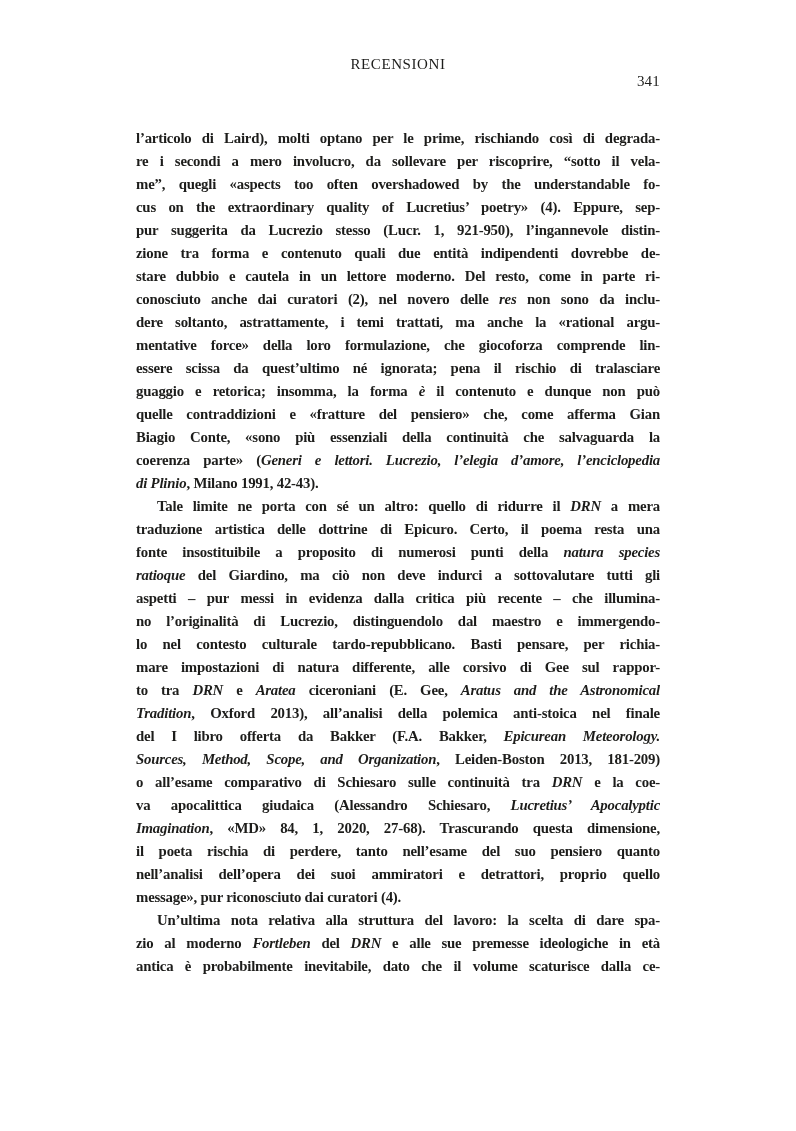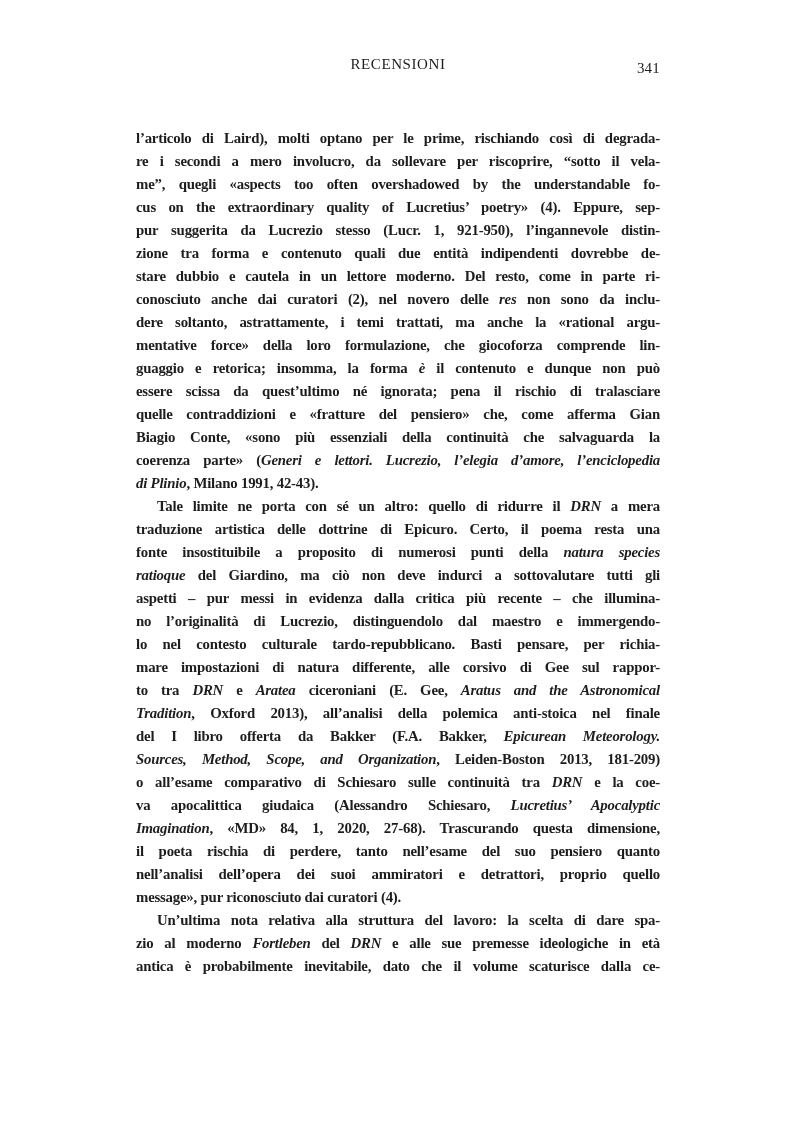--- a/index.html
+++ b/index.html
@@ -26,21 +26,21 @@
   }
   .running-head {
     display: block;
     text-align: center;
     letter-spacing: 0.6px;
     line-height: 20px;
   }
   .page-number {
     position: absolute;
     right: 0;
-    top: 4px;
+    top: 17px;
     line-height: 20px;
     letter-spacing: 0.2px;
   }
   .text-block {
     position: absolute;
     left: 136px;
     top: 127px;
     width: 524px;
     font-size: 14.8px;
     letter-spacing: -0.2px;
@@ -77,22 +77,22 @@
       <div class="line"><span>l’articolo di Laird), molti optano per le prime, rischiando così di degrada-</span></div>
       <div class="line"><span>re i secondi a mero involucro, da sollevare per riscoprire, “sotto il vela-</span></div>
       <div class="line"><span>me”, quegli «aspects too often overshadowed by the understandable fo-</span></div>
       <div class="line"><span>cus on the extraordinary quality of Lucretius’ poetry» (4). Eppure, sep-</span></div>
       <div class="line"><span>pur suggerita da Lucrezio stesso (Lucr. 1, 921-950), l’ingannevole distin-</span></div>
       <div class="line"><span>zione tra forma e contenuto quali due entità indipendenti dovrebbe de-</span></div>
       <div class="line"><span>stare dubbio e cautela in un lettore moderno. Del resto, come in parte ri-</span></div>
       <div class="line"><span>conosciuto anche dai curatori (2), nel novero delle </span><i>res</i><span> non sono da inclu-</span></div>
       <div class="line"><span>dere soltanto, astrattamente, i temi trattati, ma anche la «rational argu-</span></div>
       <div class="line"><span>mentative force» della loro formulazione, che giocoforza comprende lin-</span></div>
+      <div class="line"><span>essere scissa da quest’ultimo né ignorata; pena il rischio di tralasciare</span></div>
       <div class="line"><span>guaggio e retorica; insomma, la forma </span><i>è</i><span> il contenuto e dunque non può</span></div>
-      <div class="line"><span>essere scissa da quest’ultimo né ignorata; pena il rischio di tralasciare</span></div>
       <div class="line"><span>quelle contraddizioni e «fratture del pensiero» che, come afferma Gian</span></div>
       <div class="line"><span>Biagio Conte, «sono più essenziali della continuità che salvaguarda la</span></div>
       <div class="line"><span>coerenza parte» (</span><i>Generi e lettori. Lucrezio, l’elegia d’amore, l’enciclopedia</i></div>
       <div class="line no-justify"><i>di Plinio</i><span>, Milano 1991, 42-43).</span></div>
       <div class="line indent"><span>Tale limite ne porta con sé un altro: quello di ridurre il </span><i>DRN</i><span> a mera</span></div>
       <div class="line"><span>traduzione artistica delle dottrine di Epicuro. Certo, il poema resta una</span></div>
       <div class="line"><span>fonte insostituibile a proposito di numerosi punti della </span><i>natura species</i></div>
       <div class="line"><i>ratioque</i><span> del Giardino, ma ciò non deve indurci a sottovalutare tutti gli</span></div>
       <div class="line"><span>aspetti – pur messi in evidenza dalla critica più recente – che illumina-</span></div>
       <div class="line"><span>no l’originalità di Lucrezio, distinguendolo dal maestro e immergendo-</span></div>

